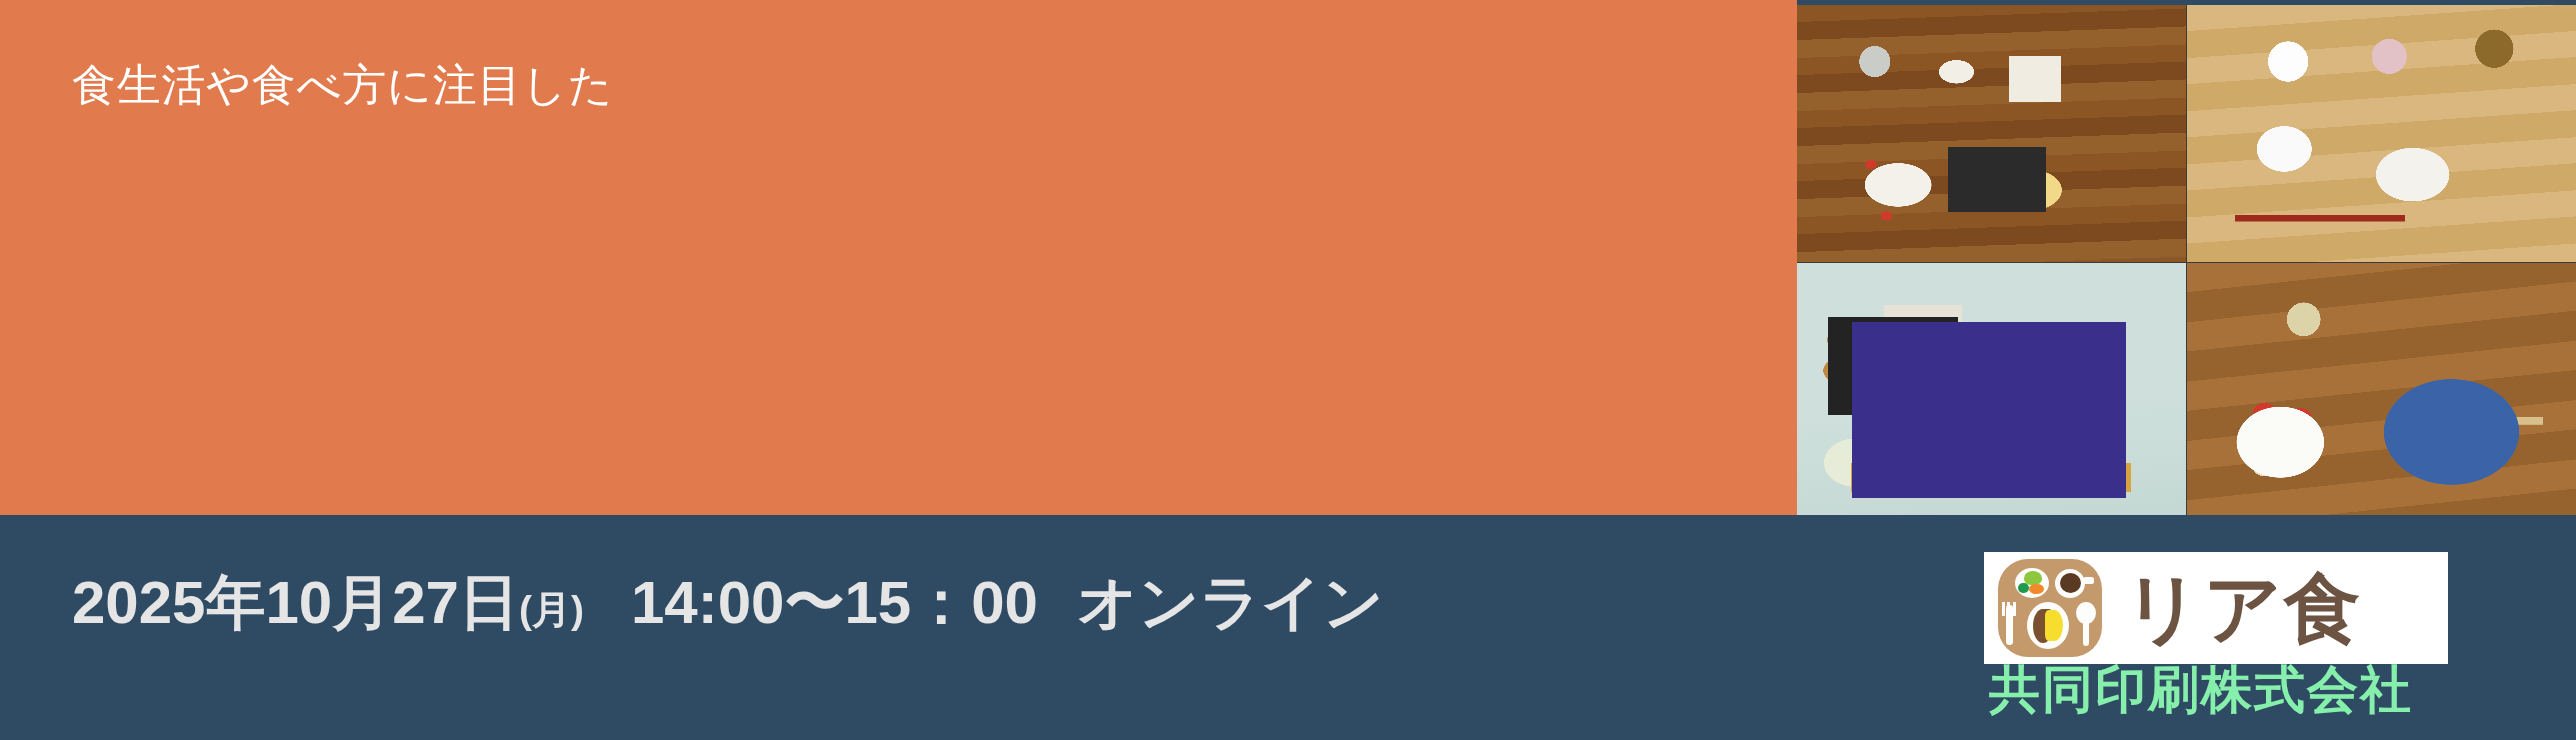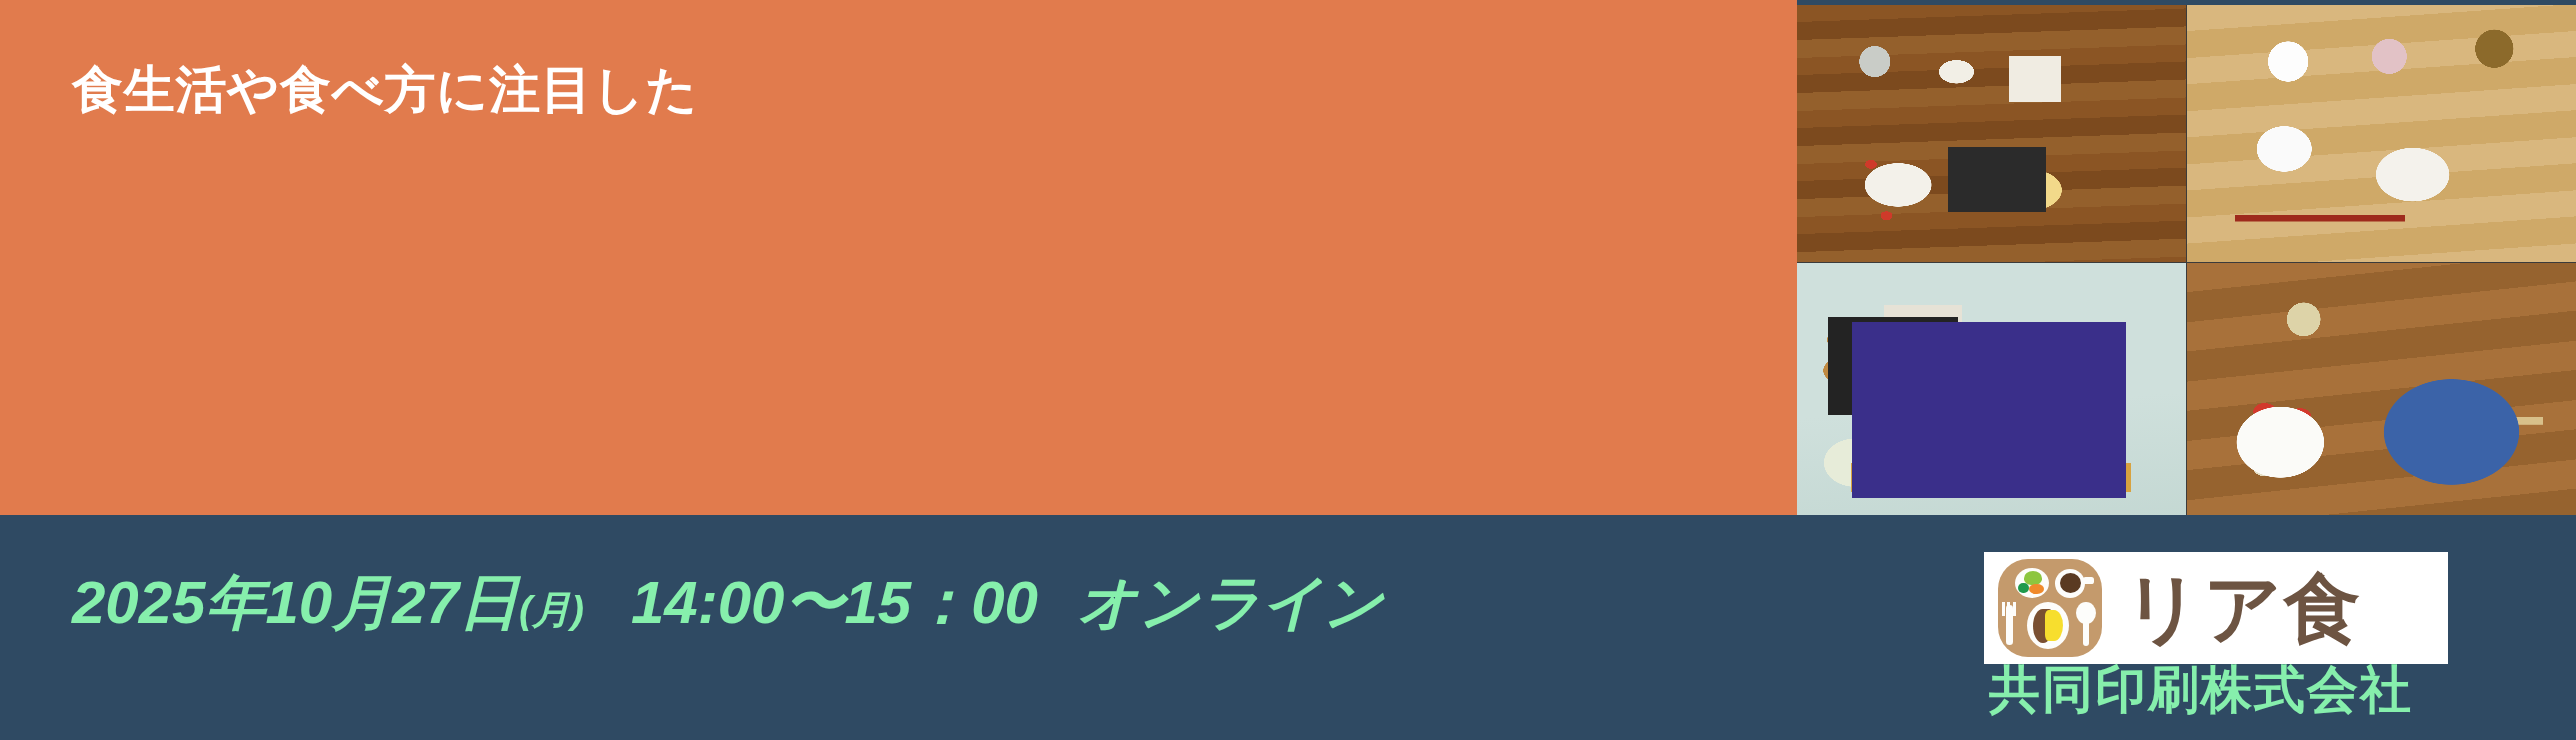--- a/index.html
+++ b/index.html
@@ -23,21 +23,21 @@
   .main-title{
     color:#ffffff;font-weight:bold;font-size:68px;line-height:1.12;
     letter-spacing:0px;white-space:nowrap;
     display:block;
   }
   .main-title .reg{font-size:39px;vertical-align:0.38em;letter-spacing:0;}
   .sub-title{
     margin-top:30px;
   }
   .sub-line{
-    color:#ffffff;font-weight:bold;font-size:51px;line-height:1.28;
+    color:#ffffff;font-weight:normal;font-size:44px;line-height:1.28;
     white-space:nowrap;display:block;letter-spacing:0.7px;
   }
 
   
   .photo-grid{
     position:absolute;left:1797px;top:5.2px;width:779px;height:514px;
     display:grid;grid-template-columns:1fr 1fr;grid-template-rows:1fr 1fr;
     gap:1.3px;background:#3b3b3b;
   }
   .photo{position:relative;overflow:hidden;}
@@ -104,22 +104,22 @@
   .navy-bar{
     position:absolute;left:0;top:515px;width:2576px;height:226px;
     background:#2f4a63;
   }
   .navy-right{
     position:absolute;left:1797px;top:518px;width:779px;height:222px;
     background:#2f4a63;
   }
   .event-line{
     position:absolute;left:72px;top:573px;
-    color:#86efac;font-weight:bold;font-size:60px;line-height:1;
-    white-space:nowrap;letter-spacing:0px;font-style:italic;
+    color:#e5e5e5;font-weight:bold;font-size:60px;line-height:1;
+    white-space:nowrap;letter-spacing:0px;
   }
   .event-line .dow{font-size:39px;}
   .gap-wide{display:inline-block;width:47px;}
   .gap-mid{display:inline-block;width:39px;}
 
   
   .logo-box{
     position:absolute;left:1984px;top:552px;width:464px;height:112px;
     background:#ffffff;display:flex;align-items:center;
   }

